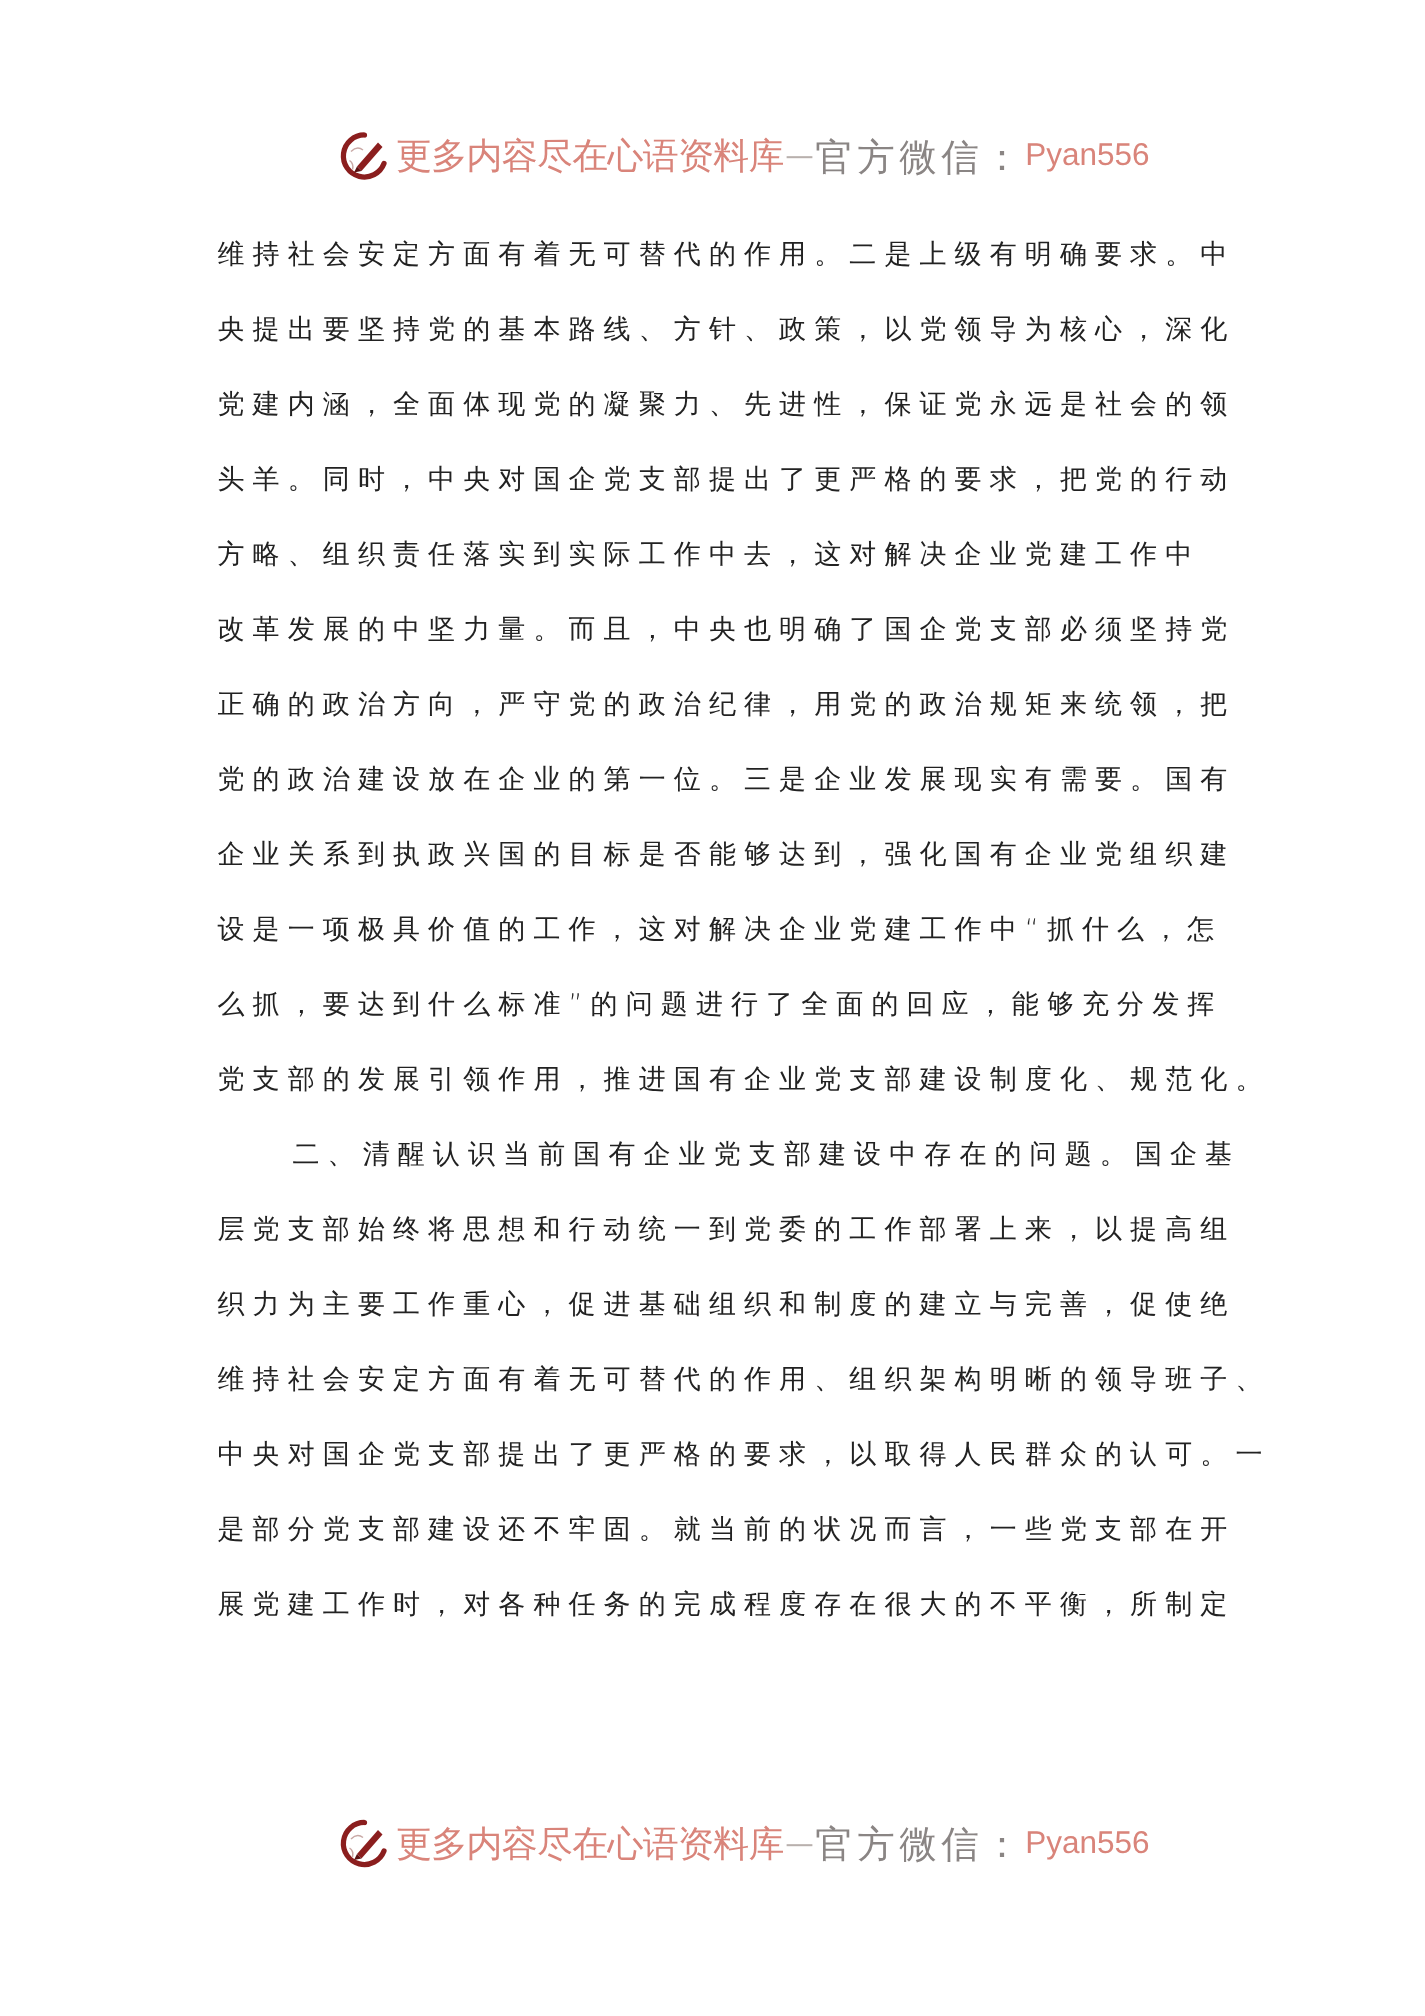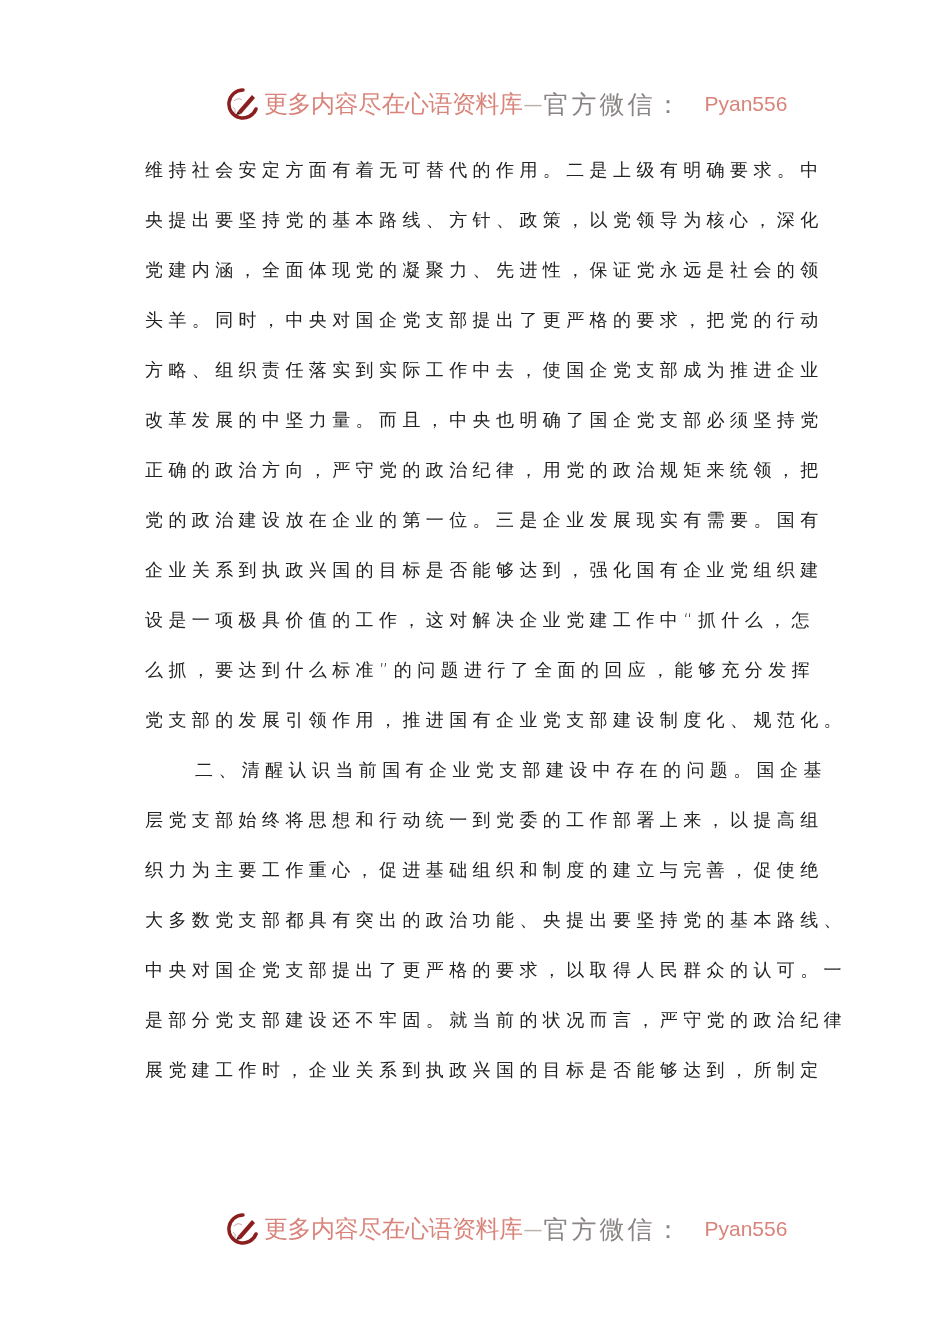--- a/index.html
+++ b/index.html
@@ -44,21 +44,21 @@
     .banner .wechat-label {
       font-family: "DejaVu Serif", "Liberation Serif", serif;
       font-size: 25px;
       color: #8a8584;
       letter-spacing: 3px;
     }
     .banner .wechat-id {
       font-family: "Liberation Sans", sans-serif;
       font-size: 21px;
       color: #d9847a;
-      margin-left: 21px;
+      margin-left: 0;
     }
     .body-text {
       position: absolute;
       left: 145px;
       top: 145px;
       width: 664px;
       font-family: "DejaVu Sans", "Liberation Sans", sans-serif;
       font-size: 18px;
       color: #222222;
     }
@@ -86,35 +86,35 @@
   <span class="dash">—</span>
   <span class="wechat-label">官方微信：</span>
   <span class="wechat-id">Pyan556</span>
 </div>
 
 <div class="body-text">
   <div class="line">维持社会安定方面有着无可替代的作用。二是上级有明确要求。中</div>
   <div class="line">央提出要坚持党的基本路线、方针、政策，以党领导为核心，深化</div>
   <div class="line">党建内涵，全面体现党的凝聚力、先进性，保证党永远是社会的领</div>
   <div class="line">头羊。同时，中央对国企党支部提出了更严格的要求，把党的行动</div>
-  <div class="line">方略、组织责任落实到实际工作中去，使国企党支部成为推进企业</div>
+  <div class="line">方略、组织责任落实到实际工作中去，这对解决企业党建工作中</div>
   <div class="line">改革发展的中坚力量。而且，中央也明确了国企党支部必须坚持党</div>
   <div class="line">正确的政治方向，严守党的政治纪律，用党的政治规矩来统领，把</div>
   <div class="line">党的政治建设放在企业的第一位。三是企业发展现实有需要。国有</div>
   <div class="line">企业关系到执政兴国的目标是否能够达到，强化国有企业党组织建</div>
   <div class="line">设是一项极具价值的工作，这对解决企业党建工作中“抓什么，怎</div>
   <div class="line">么抓，要达到什么标准”的问题进行了全面的回应，能够充分发挥</div>
   <div class="line">党支部的发展引领作用，推进国有企业党支部建设制度化、规范化。</div>
   <div class="line indent">二、清醒认识当前国有企业党支部建设中存在的问题。国企基</div>
   <div class="line">层党支部始终将思想和行动统一到党委的工作部署上来，以提高组</div>
   <div class="line">织力为主要工作重心，促进基础组织和制度的建立与完善，促使绝</div>
-  <div class="line">大多数党支部都具有突出的政治功能、央提出要坚持党的基本路线、</div>
+  <div class="line">维持社会安定方面有着无可替代的作用、组织架构明晰的领导班子、</div>
   <div class="line">中央对国企党支部提出了更严格的要求，以取得人民群众的认可。一</div>
-  <div class="line">是部分党支部建设还不牢固。就当前的状况而言，严守党的政治纪律</div>
-  <div class="line">展党建工作时，企业关系到执政兴国的目标是否能够达到，所制定</div>
+  <div class="line">是部分党支部建设还不牢固。就当前的状况而言，一些党支部在开</div>
+  <div class="line">展党建工作时，对各种任务的完成程度存在很大的不平衡，所制定</div>
 </div>
 
 <div class="banner bottom">
   <svg class="logo" viewBox="0 0 34 34">
     <path d="M17 3 A14 14 0 1 0 30 22" fill="none" stroke="#8b1e1e" stroke-width="3.5" stroke-linecap="round"></path>
     <path d="M12 24 L26 8 L29 11 L15 27 Z" fill="#8b1e1e"></path>
     <path d="M10 28 L12 24 L15 27 Z" fill="#5a1010"></path>
     <path d="M8 14 Q12 10 16 13" fill="none" stroke="#c9a9a6" stroke-width="1"></path>
     <path d="M7 20 Q10 22 9 26" fill="none" stroke="#c9a9a6" stroke-width="1"></path>
   </svg>

